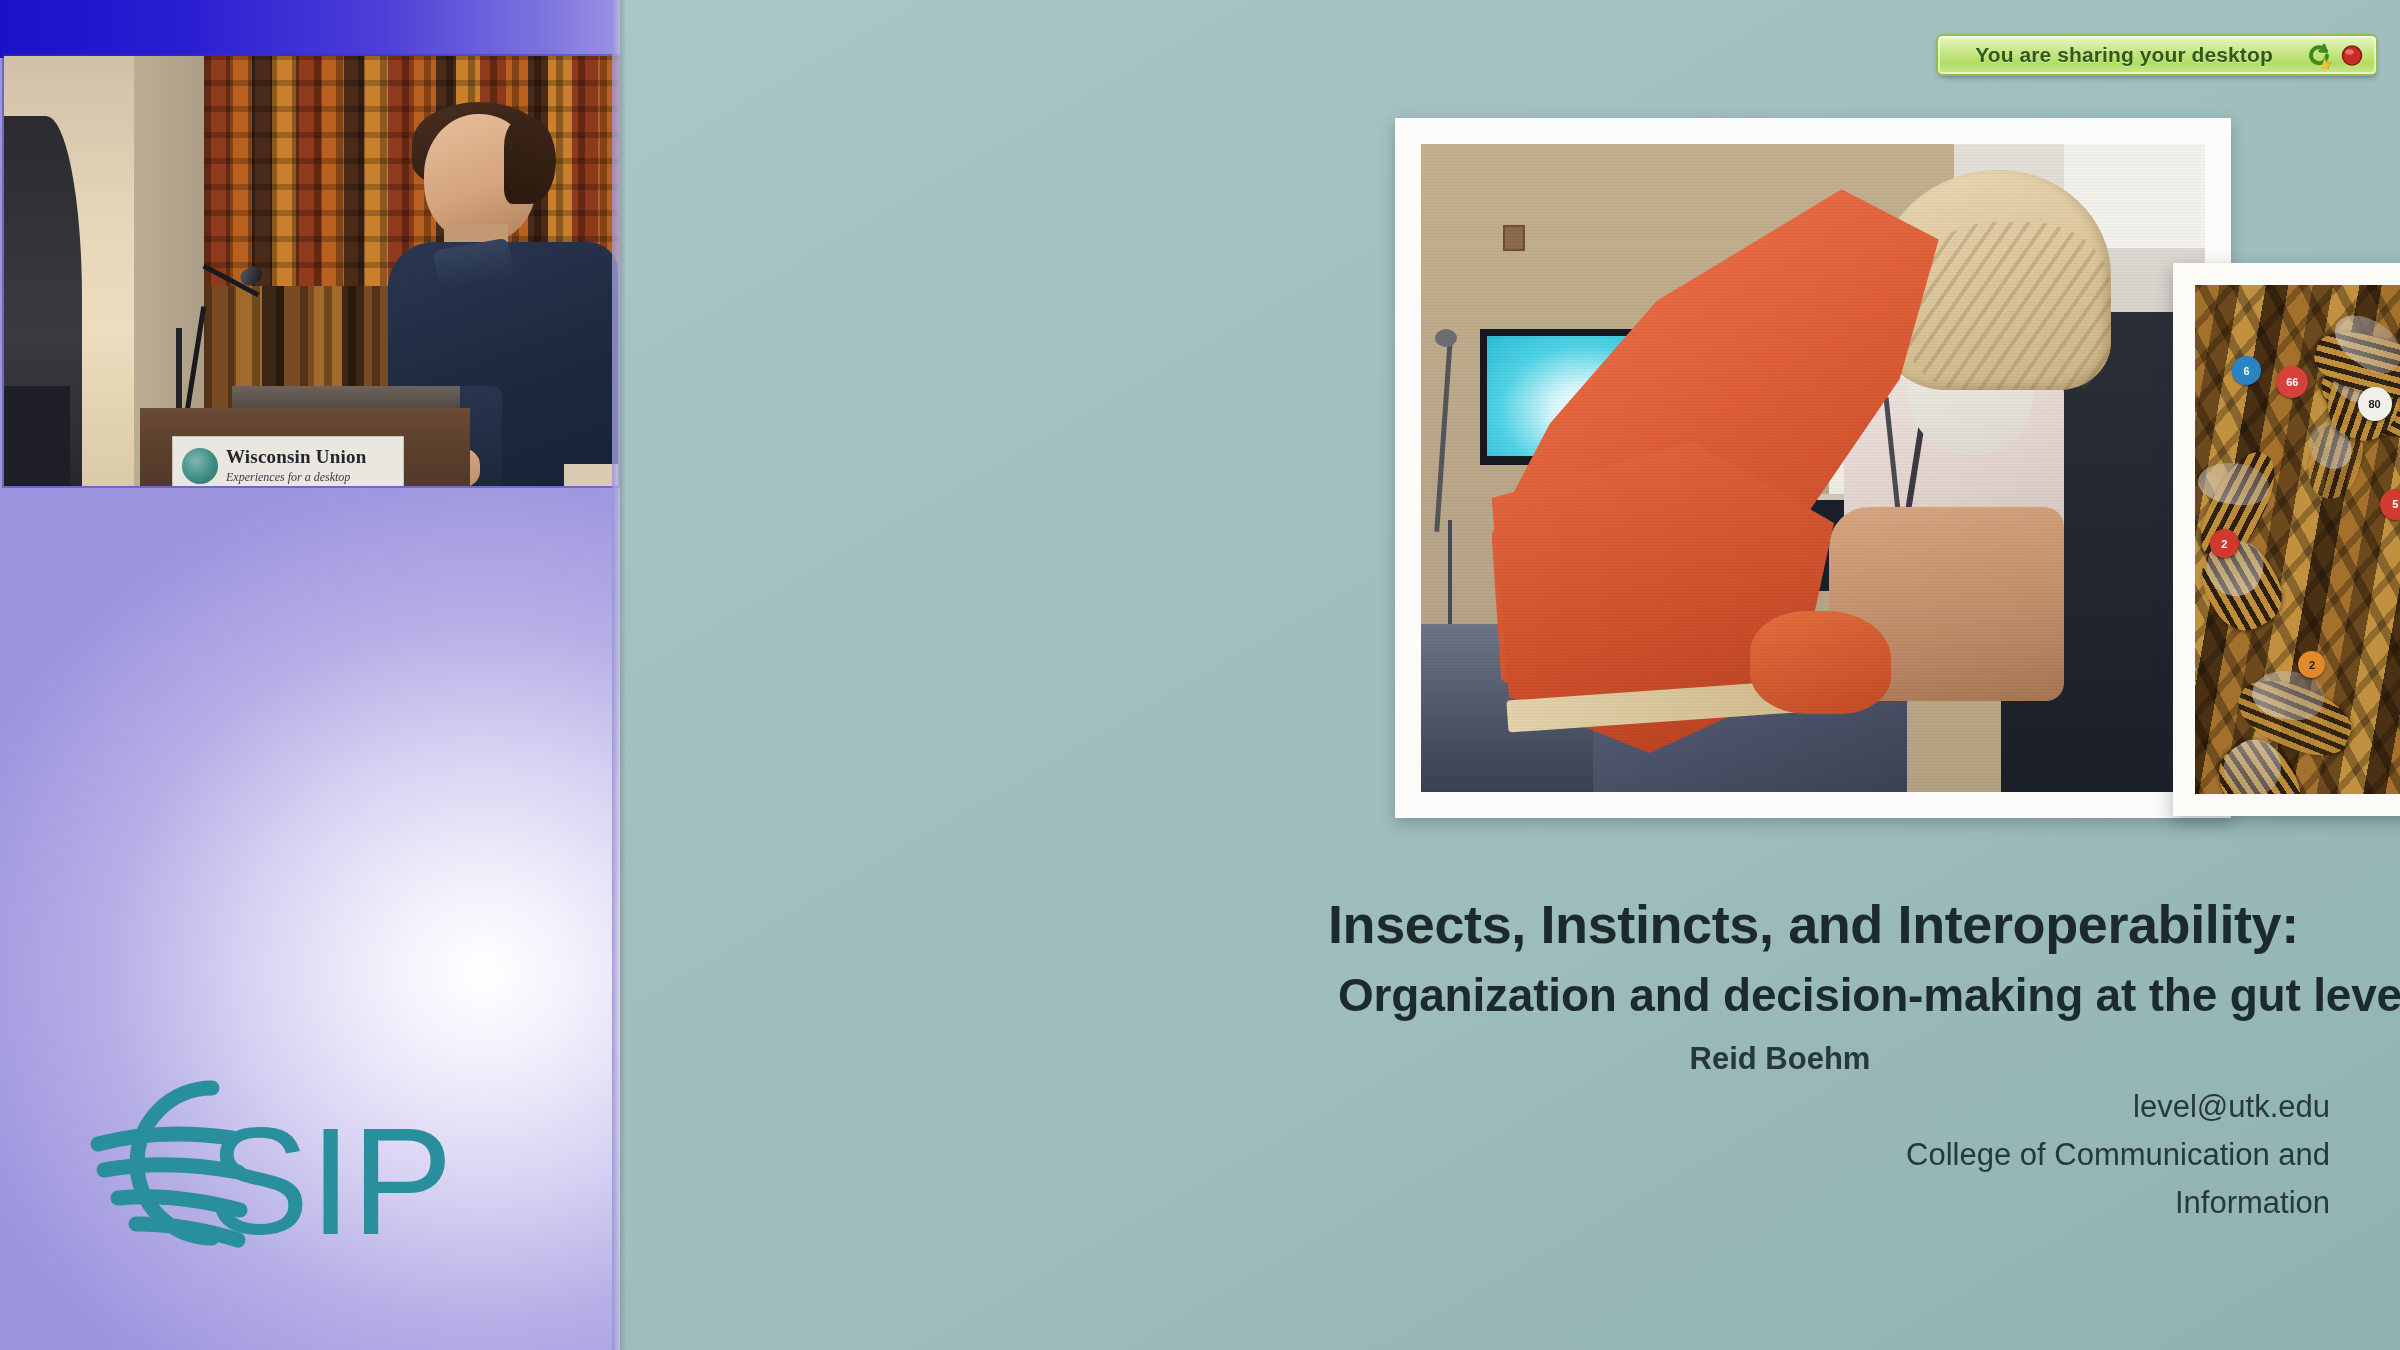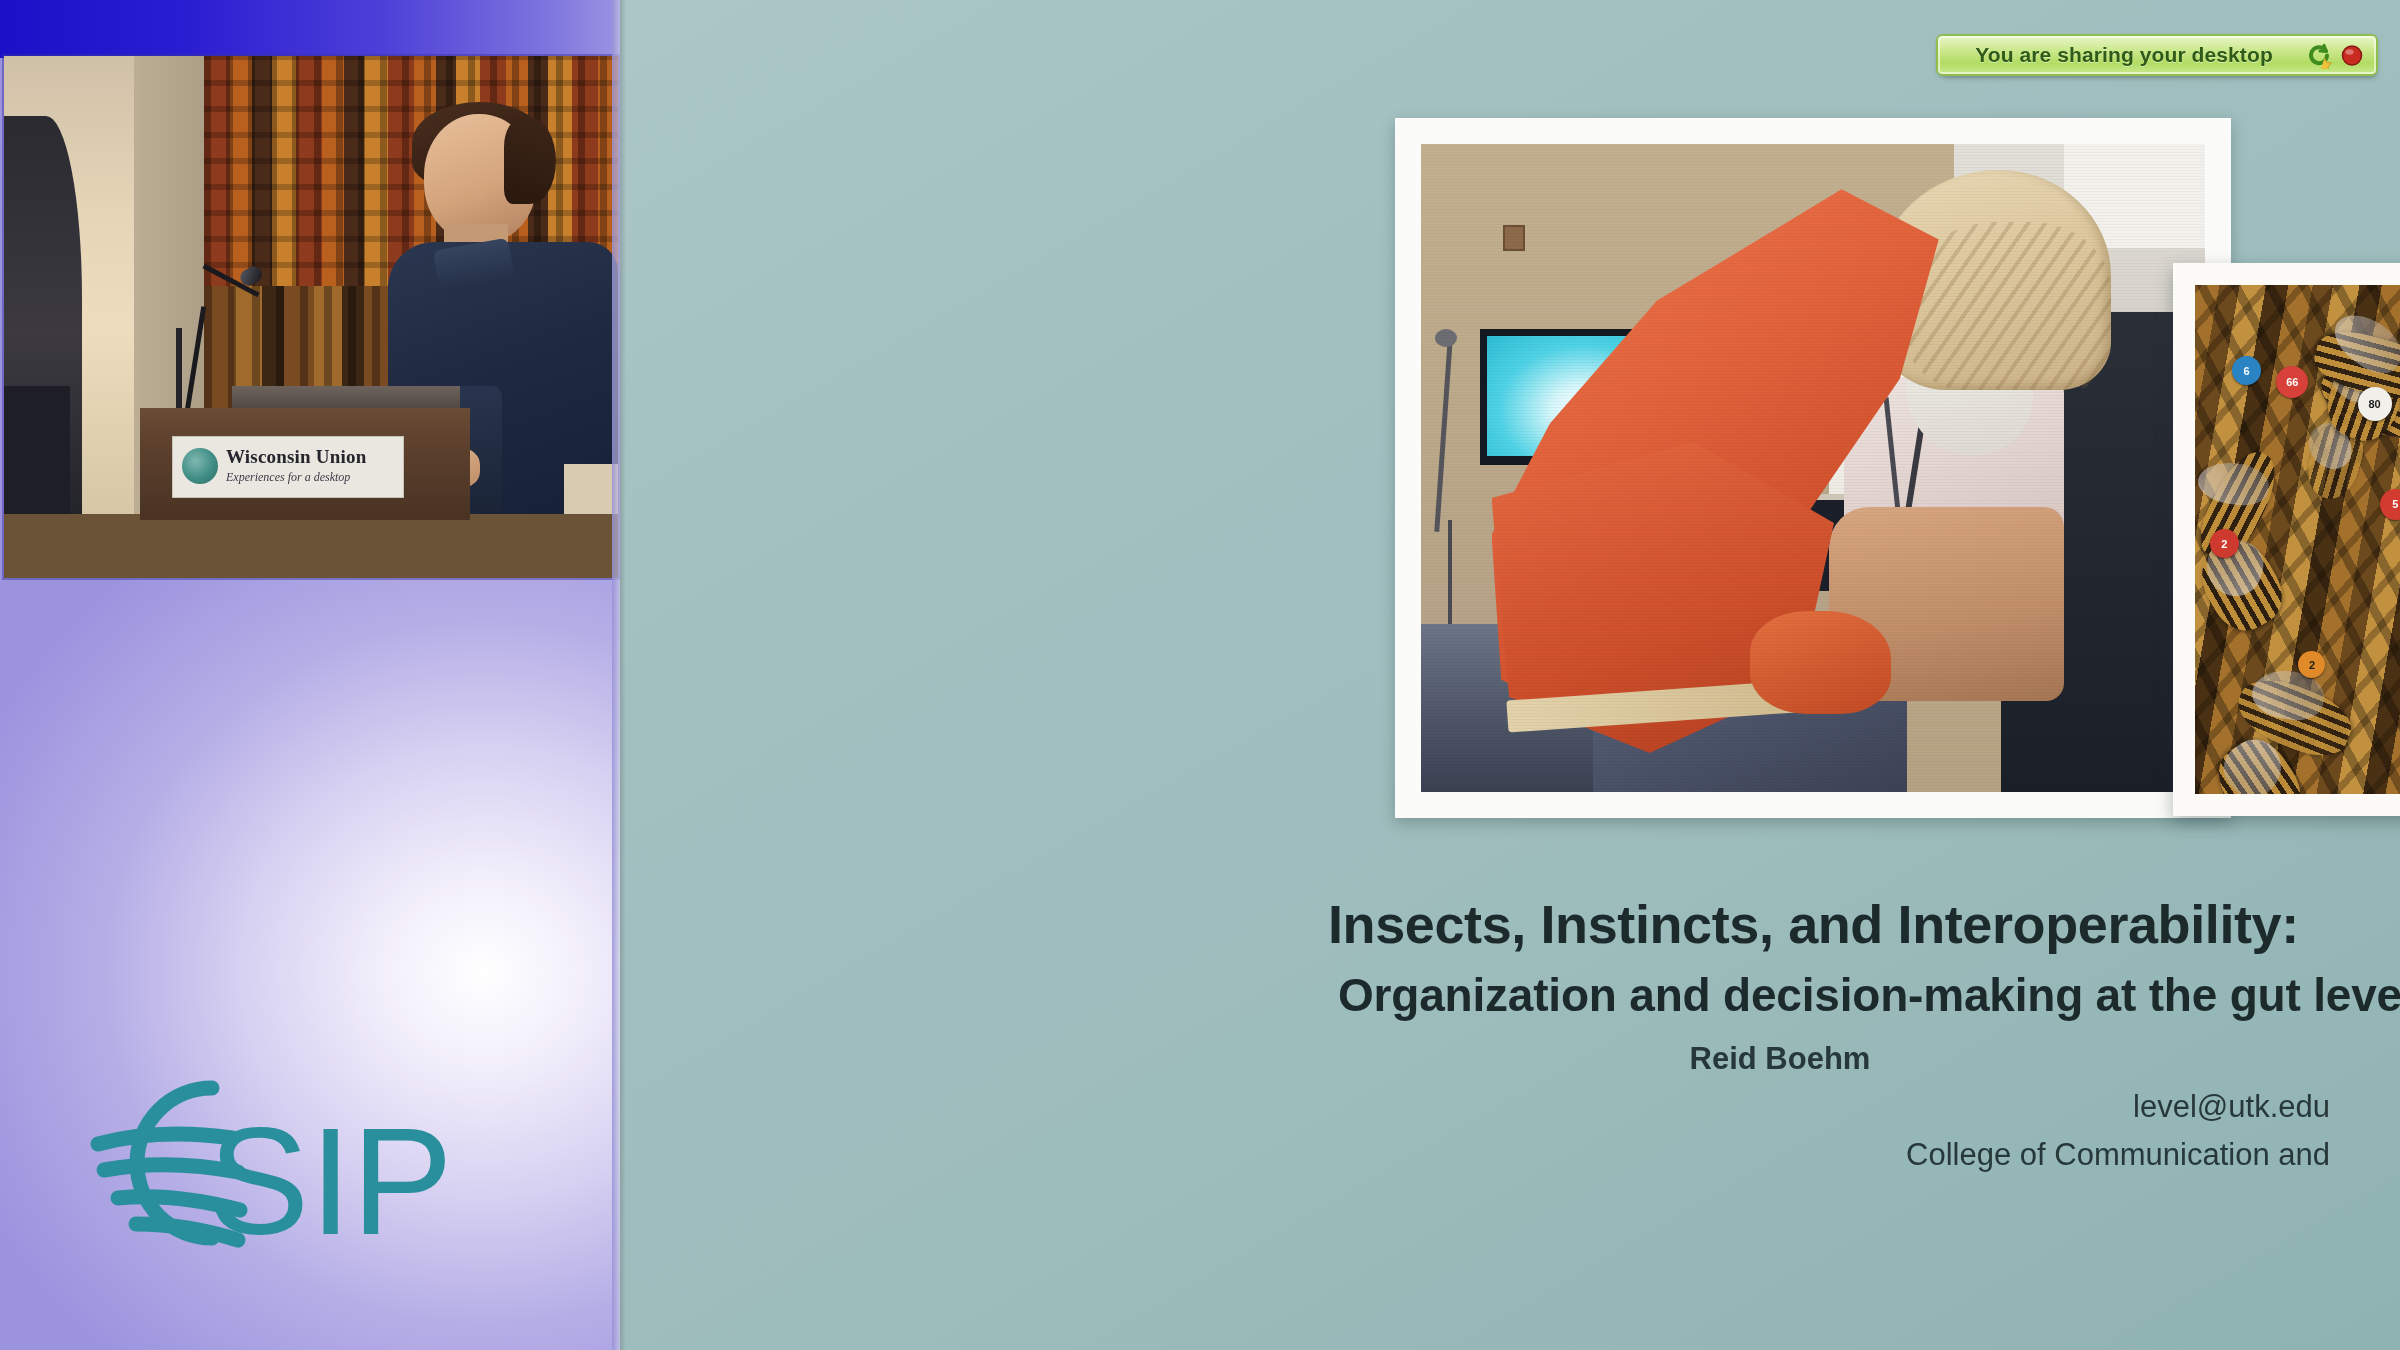--- a/index.html
+++ b/index.html
@@ -12,21 +12,21 @@
     background:
       radial-gradient(ellipse 560px 520px at 78% 72%, #ffffff 0%, #f2effb 18%, #d8d2f2 42%, #b5aee6 68%, #9b93de 100%),
       linear-gradient(180deg,#2a1fd0 0%,#4438d8 4%,#7c72dd 14%, #a49ce4 40%, #cfc9f0 75%, #efecfa 100%);
   }
   #sidebar-topband{position:absolute;left:0;top:0;width:620px;height:58px;
     background:linear-gradient(90deg,#1c10c8 0%,#2a1ed2 30%,#4d40d8 62%,#7d74de 88%,#9b93e2 100%);}
   #sidebar-rightedge{position:absolute;right:0;top:0;width:8px;height:1350px;
     background:linear-gradient(90deg,rgba(150,145,215,.85),rgba(205,205,225,.6));}
 
   
-  #webcam{position:absolute;left:4px;top:56px;width:614px;height:522px;overflow:hidden;
+  #webcam{position:absolute;left:4px;top:56px;width:614px;height:430px;overflow:hidden;
     background:#6a5336;box-shadow:0 0 0 2px rgba(60,50,160,.45);}
   .wc-layer{position:absolute;}
   
   #wc-wall{left:0;top:0;width:215px;height:458px;
     background:linear-gradient(180deg,#cfc0a8 0%,#e6d6b7 35%,#eddcbd 60%,#d8c7a6 100%);}
   #wc-wall2{left:130px;top:0;width:95px;height:458px;background:linear-gradient(90deg,#bcae95,#a89a82);}
   
   #wc-door{left:0;top:60px;width:78px;height:398px;border-radius:0 46% 0 0;
     background:linear-gradient(180deg,#2a2a30 0%,#3c3a40 55%,#23242a 100%);}
   #wc-door2{left:0;top:330px;width:66px;height:128px;background:#1e1f26;}
@@ -326,15 +326,16 @@
         </div>
     </div>
 
     <div id="title-line1">Insects, Instincts, and Interoperability:</div>
     <div id="title-line2">Organization and decision-making at the gut level</div>
 
     <div id="author-block">
       <span class="author-line" id="author-name">Reid Boehm</span>
       <span class="author-line">level@utk.edu</span>
       <span class="author-line">College of Communication and</span>
+      <span class="author-line">Information</span>
     </div>
   </div>
 </div>
 
 </body></html>

